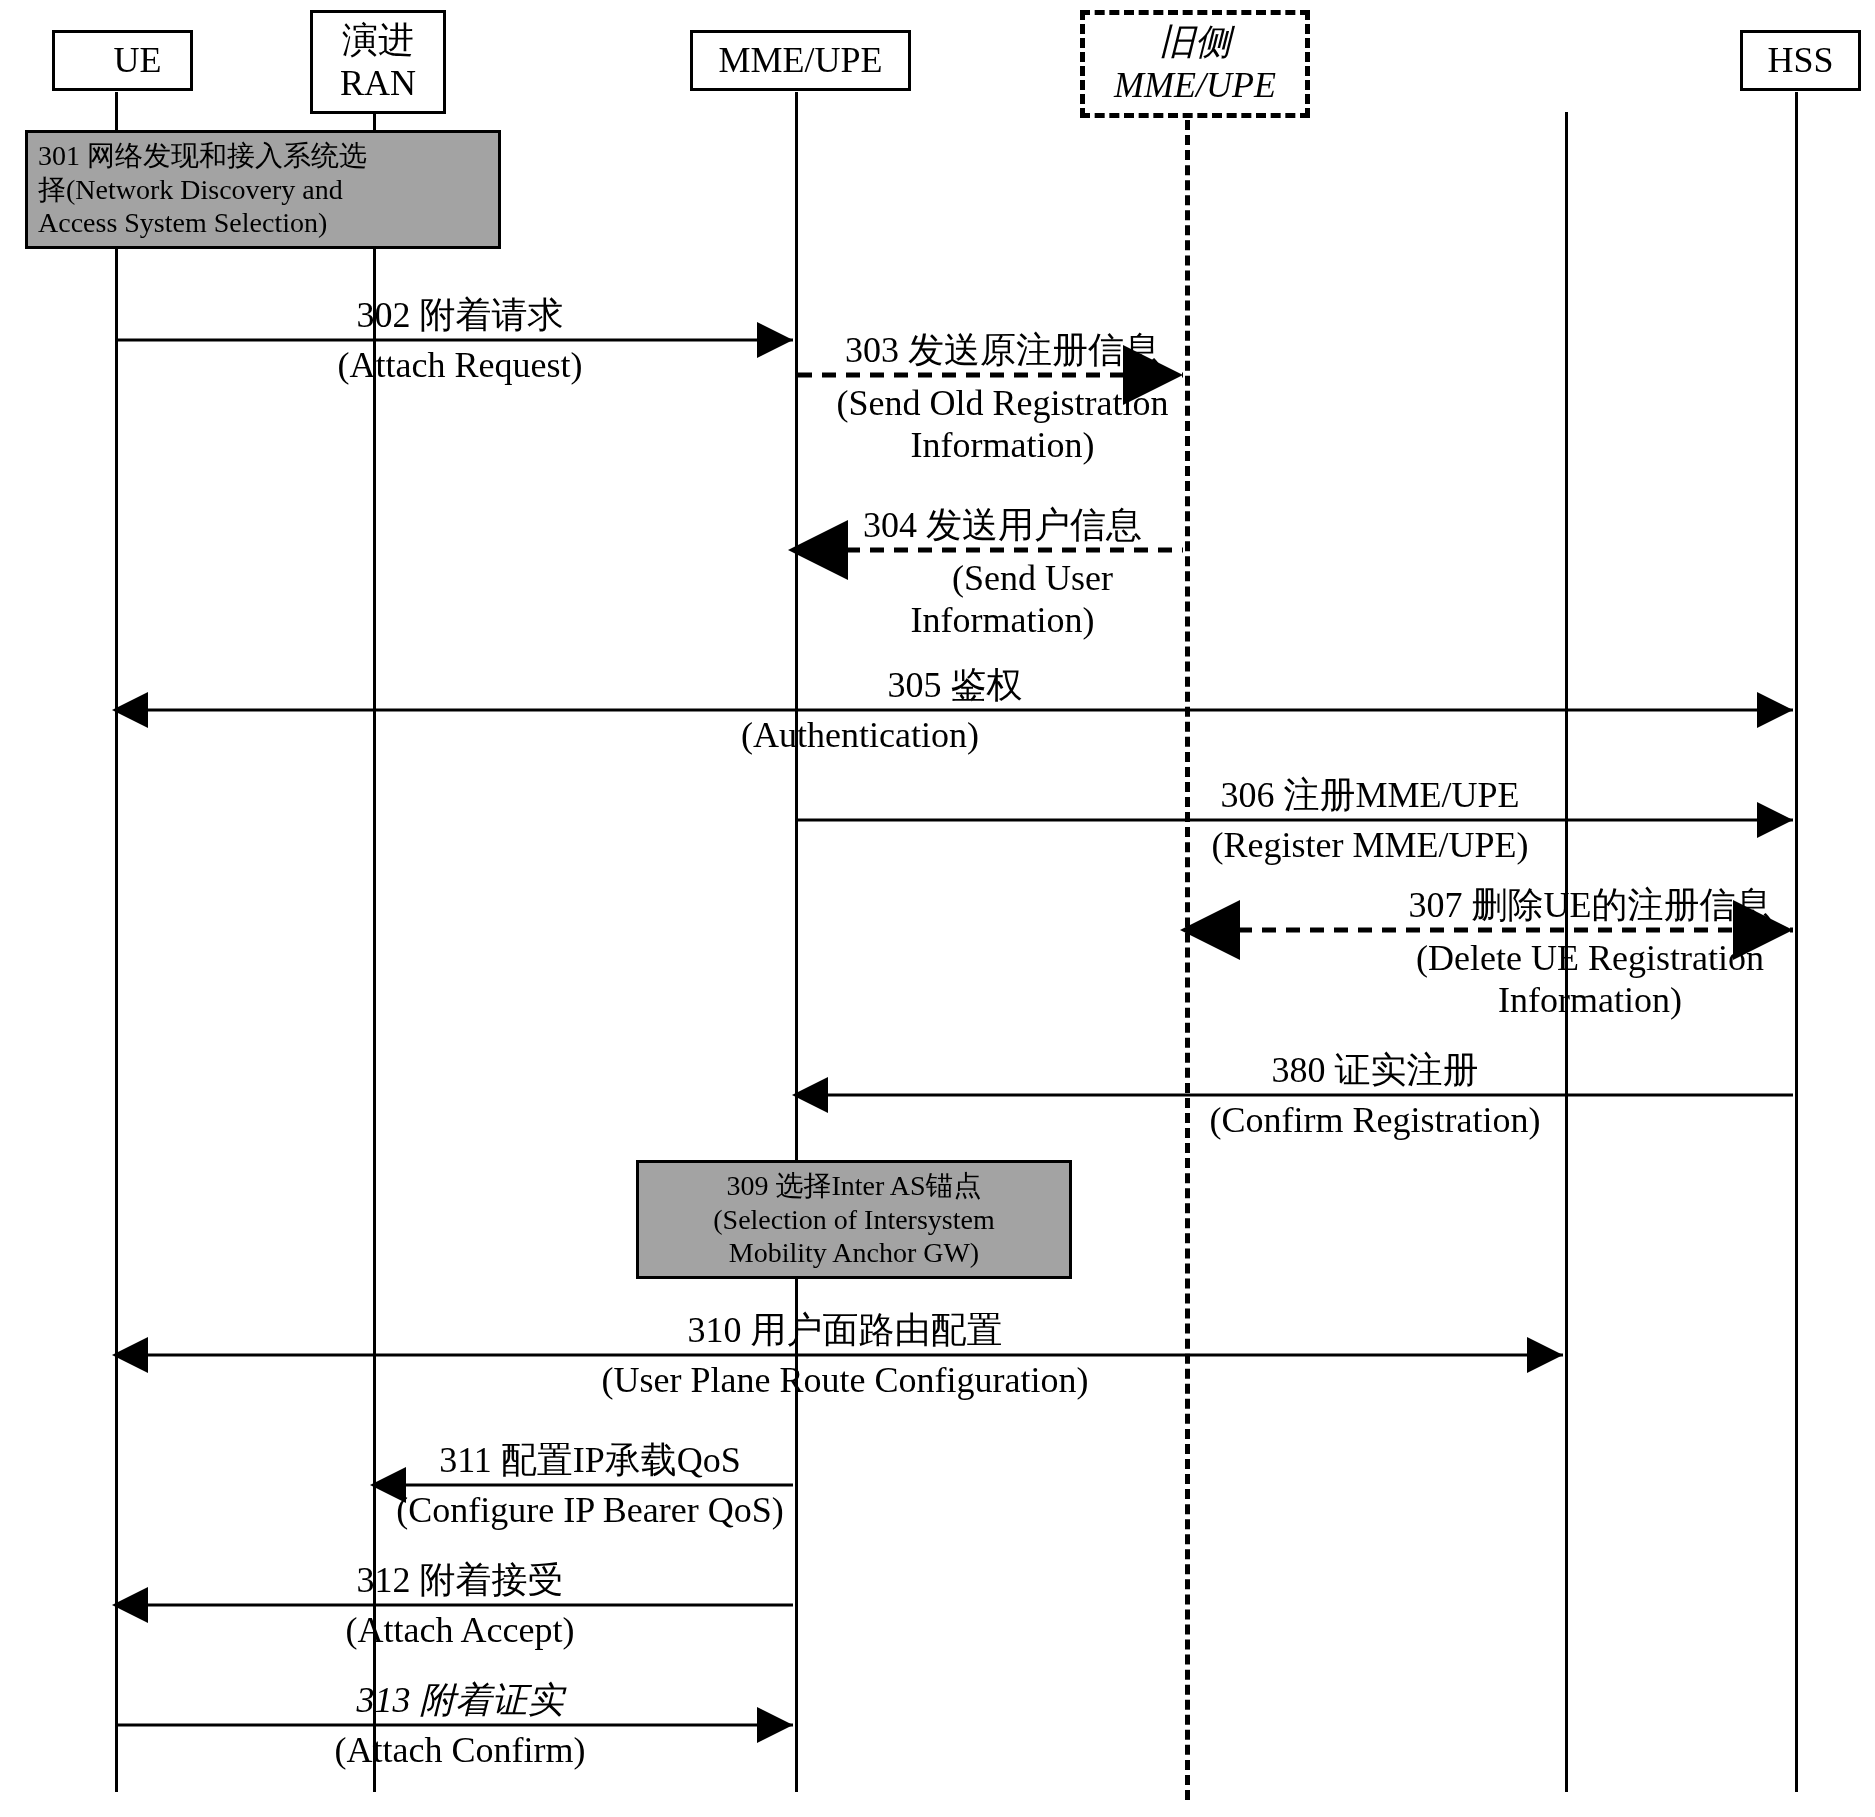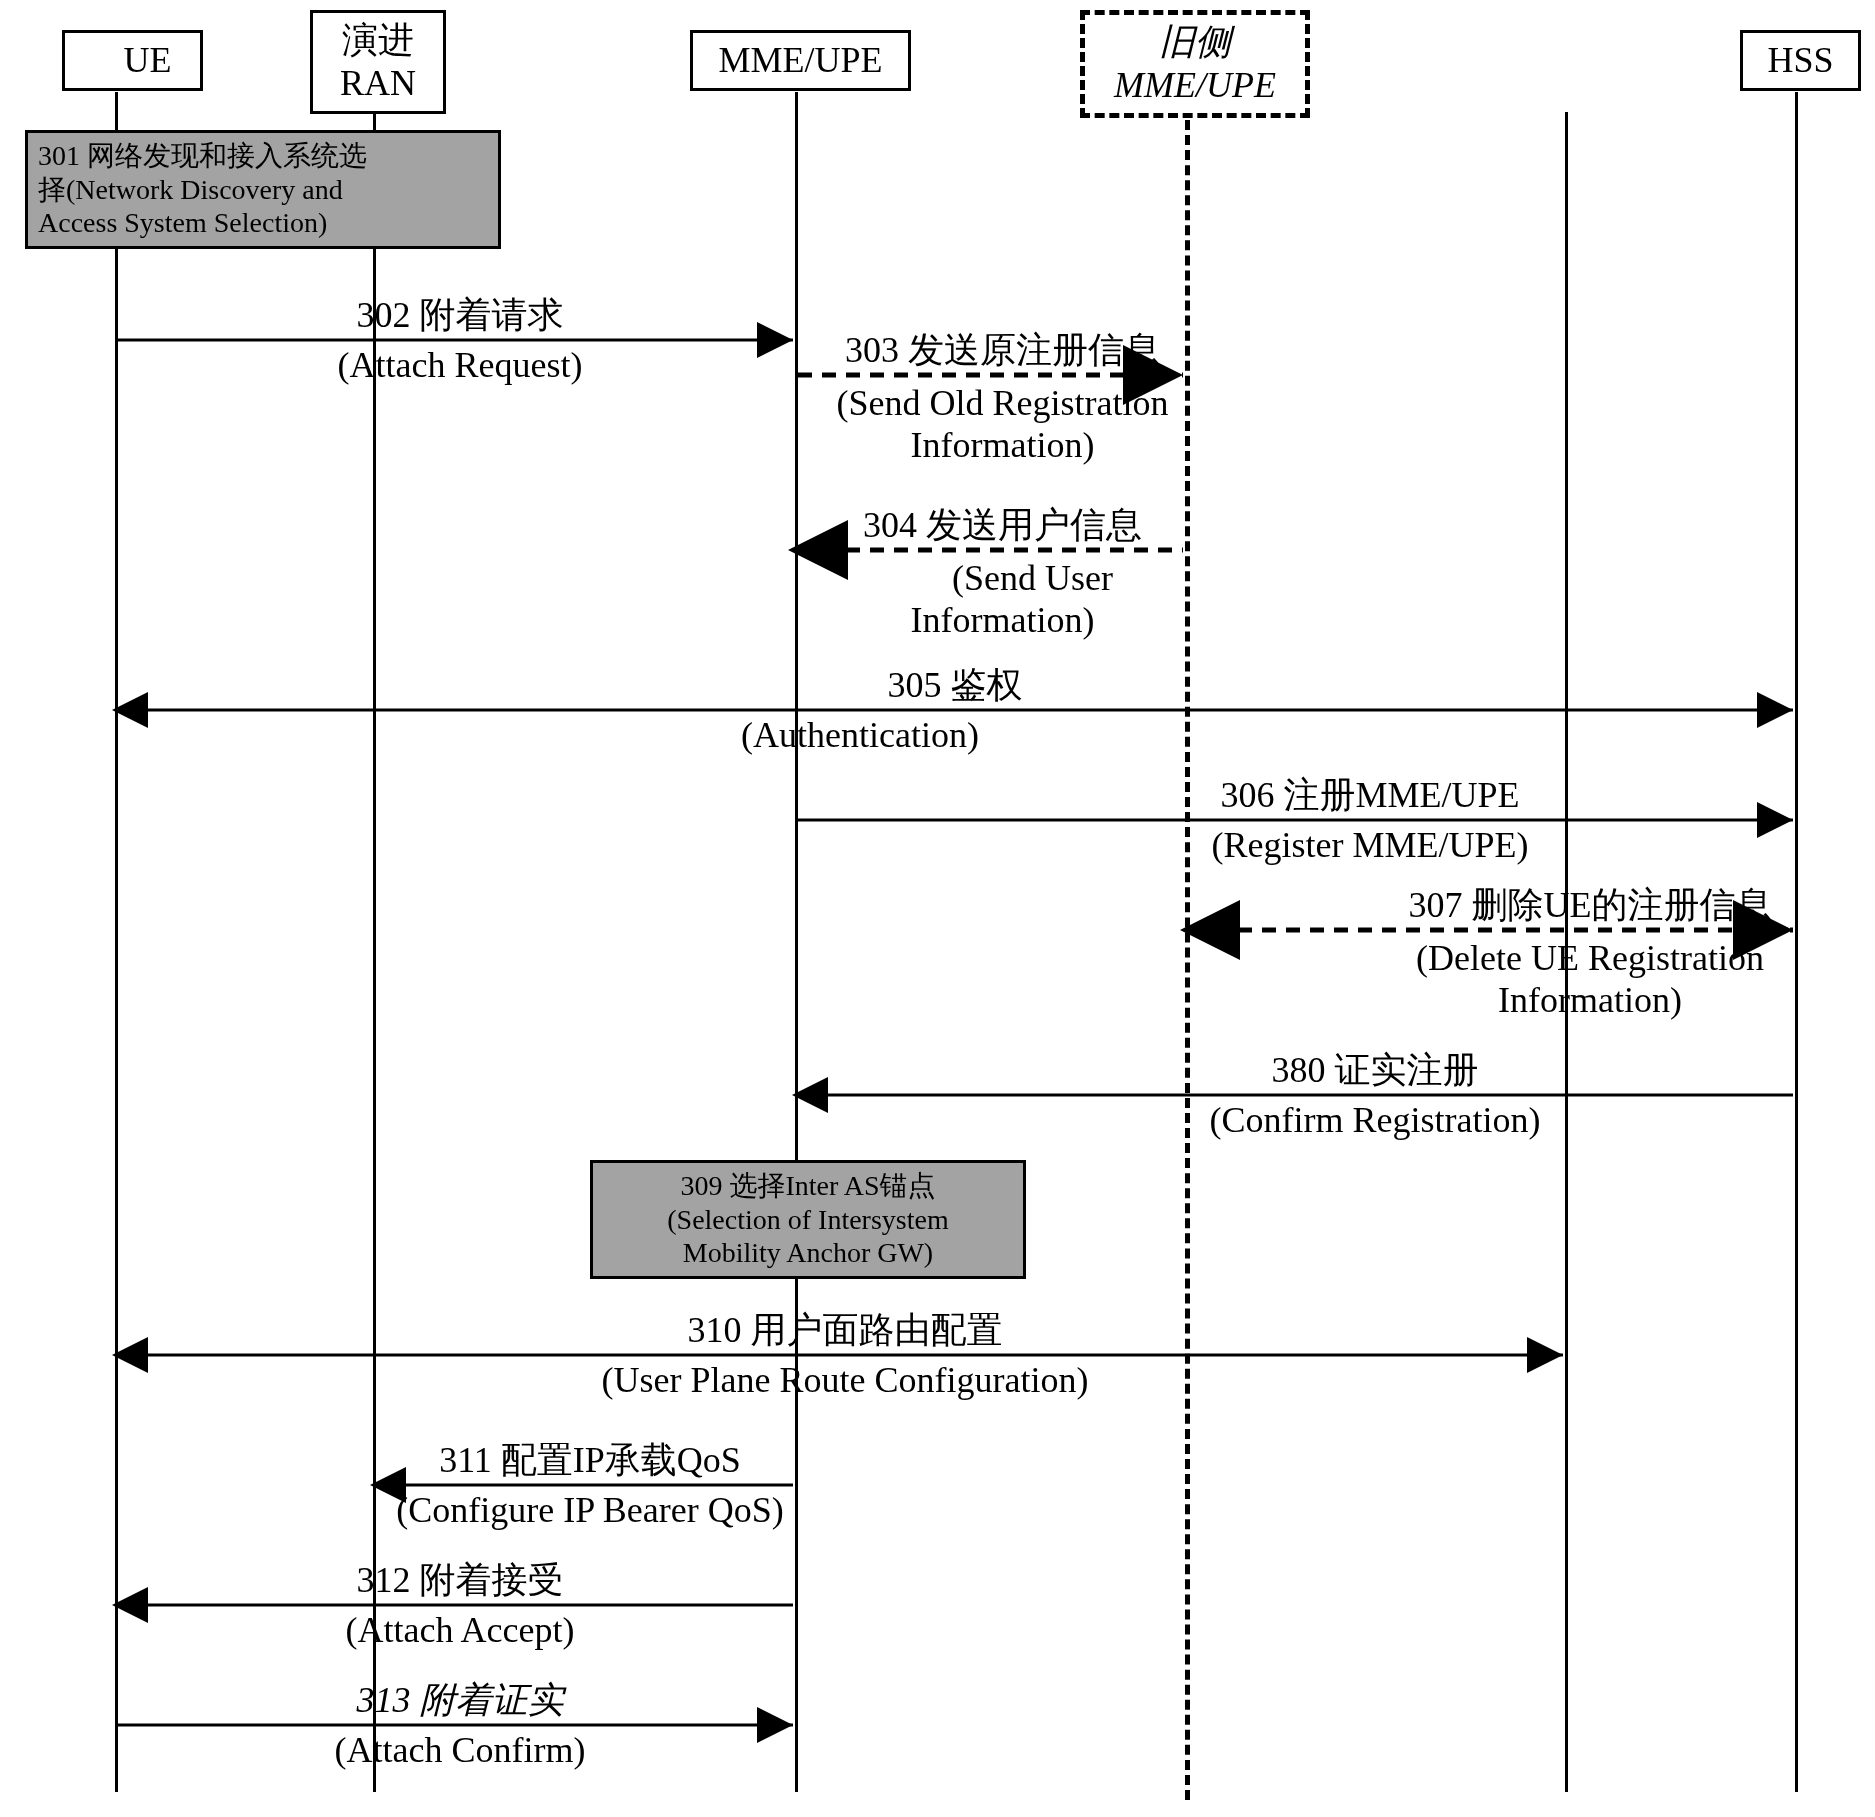--- a/index.html
+++ b/index.html
@@ -47,33 +47,34 @@
     position: absolute;
     border: 3px solid #000;
     background: #a3a3a3;
     font-size: 28px;
     text-align: left;
     padding: 6px 10px;
     line-height: 1.2;
   }
   .note-box.center {
     text-align: center;
+    margin-left: 46px;
   }
   svg.arrows {
     position: absolute;
     top: 0;
     left: 0;
   }
 </style>
 </head>
 <body>
 
 <div class="diagram">
 
-  <div class="participant-box" style="left:52px; top:20px; width:85px;padding-left:40px;">
+  <div class="participant-box" style="left:42px; top:20px; width:85px;padding-left:40px;">
     <span>UE</span>
   </div>
   <div class="participant-box" style="left:300px; top:0px; width:110px;">
     <span>演进</span><br>
     <span>RAN</span>
   </div>
   <div class="participant-box" style="left:680px; top:20px; width:195px;">
     <span>MME/UPE</span>
   </div>
   <div class="participant-box dashed" style="left:1070px; top:0px; width:200px;">

